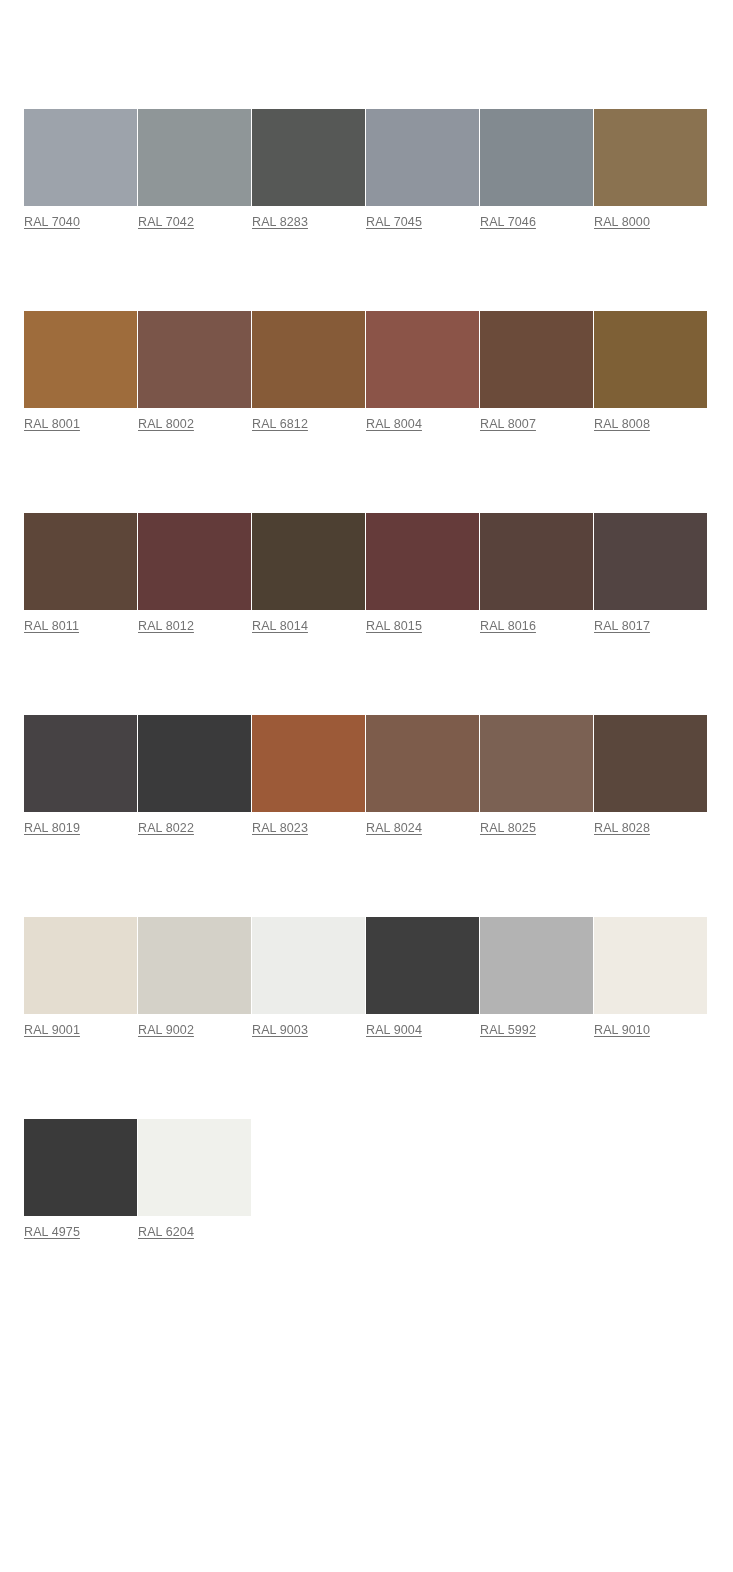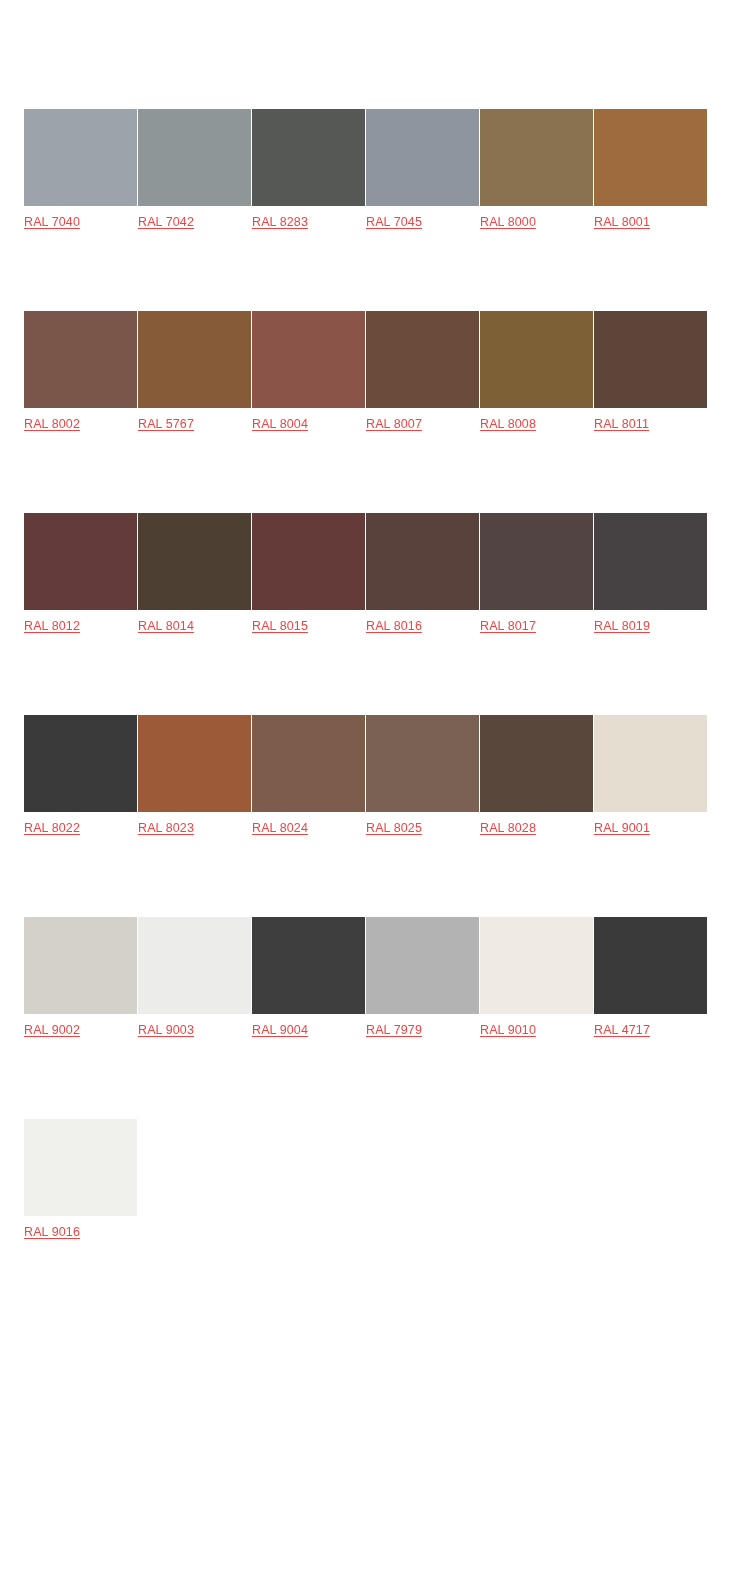--- a/index.html
+++ b/index.html
@@ -39,56 +39,57 @@
     height: 97px;
     display: block;
   }
   .swatch-label {
     display: inline-block;
     margin-top: 8px;
     font-family: "Liberation Sans", sans-serif;
     font-size: 12.5px;
     line-height: 16px;
     letter-spacing: 0.1px;
-    color: #ef4444;
+    color: #737373;
     text-decoration: underline;
     text-underline-offset: 2px;
     white-space: nowrap;
   }
 </style>
 </head>
 <body>
 
 <div class="palette">
   <div class="swatch-grid">
       <a class="swatch-cell" href="#"><span class="swatch-chip" style="background: rgb(157, 163, 171);"></span><span class="swatch-label">RAL 7040</span></a>
       <a class="swatch-cell" href="#"><span class="swatch-chip" style="background: rgb(143, 150, 152);"></span><span class="swatch-label">RAL 7042</span></a>
       <a class="swatch-cell" href="#"><span class="swatch-chip" style="background: rgb(86, 88, 86);"></span><span class="swatch-label">RAL 8283</span></a>
       <a class="swatch-cell" href="#"><span class="swatch-chip" style="background: rgb(143, 149, 158);"></span><span class="swatch-label">RAL 7045</span></a>
+      <a class="swatch-cell" href="#"><span class="swatch-chip" style="background: rgb(130, 138, 144);"></span><span class="swatch-label">RAL 7046</span></a>
       <a class="swatch-cell" href="#"><span class="swatch-chip" style="background: rgb(138, 114, 80);"></span><span class="swatch-label">RAL 8000</span></a>
       <a class="swatch-cell" href="#"><span class="swatch-chip" style="background: rgb(158, 108, 60);"></span><span class="swatch-label">RAL 8001</span></a>
       <a class="swatch-cell" href="#"><span class="swatch-chip" style="background: rgb(122, 85, 73);"></span><span class="swatch-label">RAL 8002</span></a>
-      <a class="swatch-cell" href="#"><span class="swatch-chip" style="background: rgb(134, 91, 56);"></span><span class="swatch-label">RAL 5767</span></a>
+      <a class="swatch-cell" href="#"><span class="swatch-chip" style="background: rgb(134, 91, 56);"></span><span class="swatch-label">RAL 6812</span></a>
       <a class="swatch-cell" href="#"><span class="swatch-chip" style="background: rgb(139, 84, 72);"></span><span class="swatch-label">RAL 8004</span></a>
       <a class="swatch-cell" href="#"><span class="swatch-chip" style="background: rgb(107, 75, 58);"></span><span class="swatch-label">RAL 8007</span></a>
       <a class="swatch-cell" href="#"><span class="swatch-chip" style="background: rgb(126, 96, 54);"></span><span class="swatch-label">RAL 8008</span></a>
       <a class="swatch-cell" href="#"><span class="swatch-chip" style="background: rgb(93, 70, 57);"></span><span class="swatch-label">RAL 8011</span></a>
       <a class="swatch-cell" href="#"><span class="swatch-chip" style="background: rgb(99, 59, 58);"></span><span class="swatch-label">RAL 8012</span></a>
       <a class="swatch-cell" href="#"><span class="swatch-chip" style="background: rgb(77, 64, 50);"></span><span class="swatch-label">RAL 8014</span></a>
       <a class="swatch-cell" href="#"><span class="swatch-chip" style="background: rgb(101, 59, 58);"></span><span class="swatch-label">RAL 8015</span></a>
       <a class="swatch-cell" href="#"><span class="swatch-chip" style="background: rgb(88, 66, 59);"></span><span class="swatch-label">RAL 8016</span></a>
       <a class="swatch-cell" href="#"><span class="swatch-chip" style="background: rgb(82, 68, 66);"></span><span class="swatch-label">RAL 8017</span></a>
       <a class="swatch-cell" href="#"><span class="swatch-chip" style="background: rgb(70, 66, 68);"></span><span class="swatch-label">RAL 8019</span></a>
       <a class="swatch-cell" href="#"><span class="swatch-chip" style="background: rgb(58, 58, 59);"></span><span class="swatch-label">RAL 8022</span></a>
       <a class="swatch-cell" href="#"><span class="swatch-chip" style="background: rgb(156, 90, 56);"></span><span class="swatch-label">RAL 8023</span></a>
       <a class="swatch-cell" href="#"><span class="swatch-chip" style="background: rgb(125, 92, 75);"></span><span class="swatch-label">RAL 8024</span></a>
       <a class="swatch-cell" href="#"><span class="swatch-chip" style="background: rgb(123, 97, 83);"></span><span class="swatch-label">RAL 8025</span></a>
       <a class="swatch-cell" href="#"><span class="swatch-chip" style="background: rgb(90, 71, 60);"></span><span class="swatch-label">RAL 8028</span></a>
       <a class="swatch-cell" href="#"><span class="swatch-chip" style="background: rgb(228, 221, 208);"></span><span class="swatch-label">RAL 9001</span></a>
       <a class="swatch-cell" href="#"><span class="swatch-chip" style="background: rgb(212, 209, 200);"></span><span class="swatch-label">RAL 9002</span></a>
       <a class="swatch-cell" href="#"><span class="swatch-chip" style="background: rgb(236, 237, 234);"></span><span class="swatch-label">RAL 9003</span></a>
       <a class="swatch-cell" href="#"><span class="swatch-chip" style="background: rgb(62, 62, 62);"></span><span class="swatch-label">RAL 9004</span></a>
-      <a class="swatch-cell" href="#"><span class="swatch-chip" style="background: rgb(179, 179, 179);"></span><span class="swatch-label">RAL 7979</span></a>
+      <a class="swatch-cell" href="#"><span class="swatch-chip" style="background: rgb(179, 179, 179);"></span><span class="swatch-label">RAL 5992</span></a>
       <a class="swatch-cell" href="#"><span class="swatch-chip" style="background: rgb(239, 235, 227);"></span><span class="swatch-label">RAL 9010</span></a>
-      <a class="swatch-cell" href="#"><span class="swatch-chip" style="background: rgb(58, 58, 58);"></span><span class="swatch-label">RAL 4717</span></a>
-      <a class="swatch-cell" href="#"><span class="swatch-chip" style="background: rgb(240, 241, 236);"></span><span class="swatch-label">RAL 9016</span></a>
+      <a class="swatch-cell" href="#"><span class="swatch-chip" style="background: rgb(58, 58, 58);"></span><span class="swatch-label">RAL 4975</span></a>
+      <a class="swatch-cell" href="#"><span class="swatch-chip" style="background: rgb(240, 241, 236);"></span><span class="swatch-label">RAL 6204</span></a>
     </div>
 </div>
 
 </body></html>

